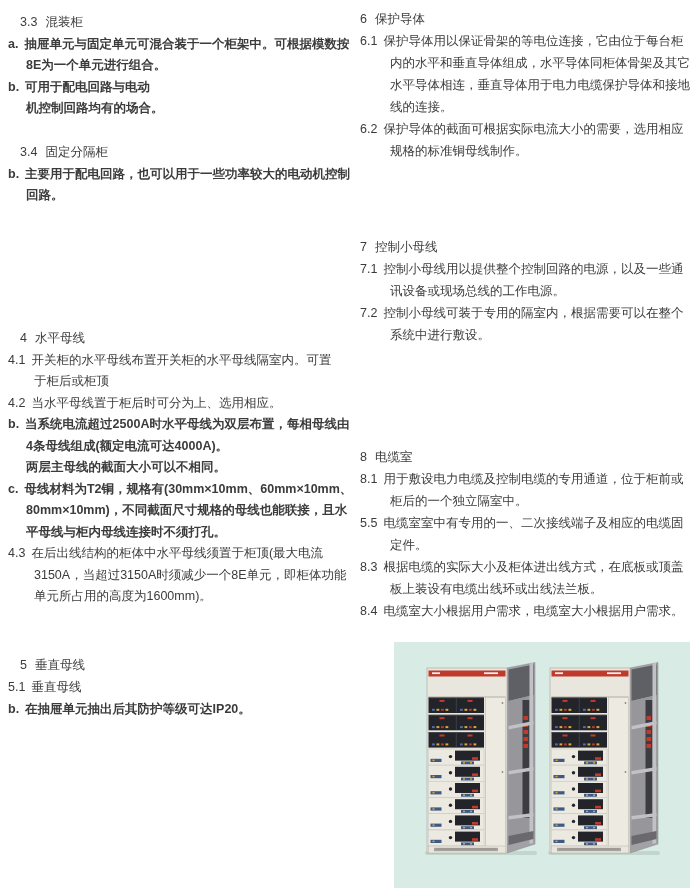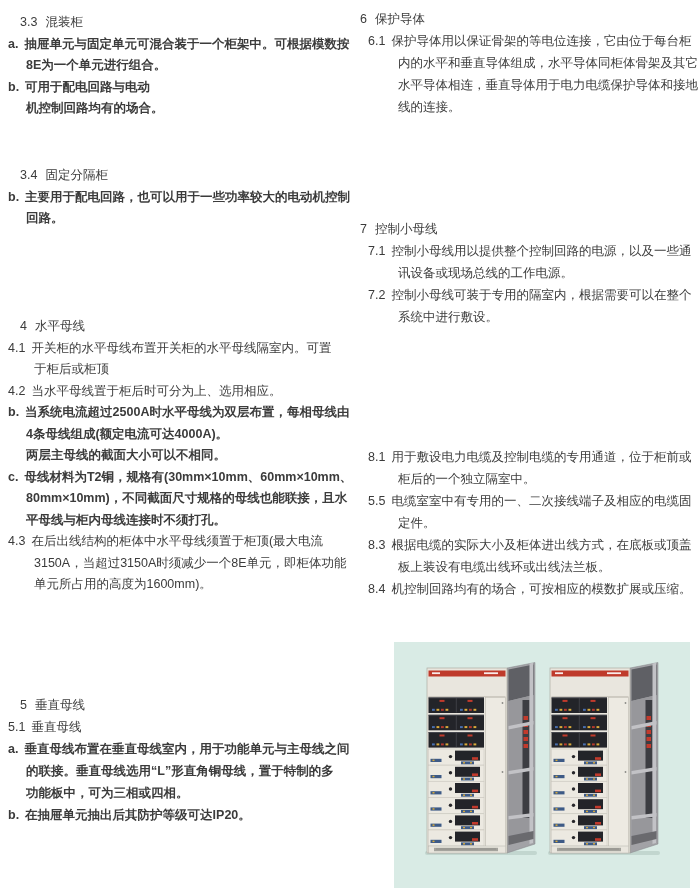--- a/index.html
+++ b/index.html
@@ -23,21 +23,21 @@
   .col-right{left:360px;width:338px;}
   .sec{position:absolute;left:0;right:0;font-size:12.5px;}
   .sec-l{line-height:21.5px;}
   .sec-r{line-height:22px;}
   .hd{font-size:12.5px;font-weight:normal;}
   .hd-l{margin-left:12px;}
   .hd .num{margin-right:8px;margin-top:32px;}
   .it{margin:0;}
   .li-letter{padding-left:18px;text-indent:-18px;font-weight:bold;}
   .li-num{padding-left:26px;text-indent:-26px;}
-  .ri-num{padding-left:30px;text-indent:-30px;margin-left:8px;}
+  .ri-num{padding-left:30px;text-indent:-30px;}
   .lb{margin-right:6px;}
   .tx{white-space:pre-wrap;}
   .photo{position:absolute;left:394px;top:642px;width:296px;height:246px;}
   .photo svg{display:block;width:100%;height:100%;}
 </style>
 </head>
 <body>
 
 <div class="page">
 
@@ -46,89 +46,91 @@
     <div class="sec sec-l" style="top:12px">
       <h3 class="hd hd-l">
         <span class="num">3.3</span><span class="ttl">混装柜</span>
       </h3>
       <p class="it li-letter"><span class="lb">a.</span><span class="tx">抽屉单元与固定单元可混合装于一个柜架中。可根据模数按
 8E为一个单元进行组合。</span></p>
       <p class="it li-letter"><span class="lb">b.</span><span class="tx">可用于配电回路与电动
 机控制回路均有的场合。</span></p>
     </div>
 
-    <div class="sec sec-l" style="top:165px">
+    <div class="sec sec-l" style="top:142px">
       <h3 class="hd hd-l">
         <span class="num">3.4</span><span class="ttl">固定分隔柜</span>
       </h3>
       <p class="it li-letter"><span class="lb">b.</span><span class="tx">主要用于配电回路，也可以用于一些功率较大的电动机控制
 回路。</span></p>
     </div>
 
-    <div class="sec sec-l" style="top:316px">
+    <div class="sec sec-l" style="top:328px">
       <h3 class="hd hd-l">
         <span class="num">4</span><span class="ttl">水平母线</span>
       </h3>
       <p class="it li-num"><span class="lb">4.1</span><span class="tx">开关柜的水平母线布置开关柜的水平母线隔室内。可置
 于柜后或柜顶</span></p>
       <p class="it li-num"><span class="lb">4.2</span><span class="tx">当水平母线置于柜后时可分为上、选用相应。</span></p>
       <p class="it li-letter"><span class="lb">b.</span><span class="tx">当系统电流超过2500A时水平母线为双层布置，每相母线由
 4条母线组成(额定电流可达4000A)。
 两层主母线的截面大小可以不相同。</span></p>
       <p class="it li-letter"><span class="lb">c.</span><span class="tx">母线材料为T2铜，规格有(30mm×10mm、60mm×10mm、
 80mm×10mm)，不同截面尺寸规格的母线也能联接，且水
 平母线与柜内母线连接时不须打孔。</span></p>
       <p class="it li-num"><span class="lb">4.3</span><span class="tx">在后出线结构的柜体中水平母线须置于柜顶(最大电流
 3150A，当超过3150A时须减少一个8E单元，即柜体功能
 单元所占用的高度为1600mm)。</span></p>
     </div>
 
-    <div class="sec sec-l" style="top:694px;line-height:22px">
+    <div class="sec sec-l" style="top:654px;line-height:22px">
       <h3 class="hd hd-l">
         <span class="num">5</span><span class="ttl">垂直母线</span>
       </h3>
       <p class="it li-num"><span class="lb">5.1</span><span class="tx">垂直母线</span></p>
-      <p class="it li-letter"><span class="lb">a.</span><span class="tx">垂直母线布置在垂直母线室内，用于功能单元与主母线之间
-的联接。垂直母线选用“L”形直角铜母线，置于特制的多
-功能板中，可为三相或四相。</span></p>
       <p class="it li-letter"><span class="lb">b.</span><span class="tx">在抽屉单元抽出后其防护等级可达IP20。</span></p>
     </div>
 
   </div>
 
   <div class="col col-right">
 
     <div class="sec sec-r" style="top:8px">
       <h3 class="hd">
         <span class="num">6</span><span class="ttl">保护导体</span>
       </h3>
       <p class="it ri-num"><span class="lb">6.1</span><span class="tx">保护导体用以保证骨架的等电位连接，它由位于每台柜
 内的水平和垂直导体组成，水平导体同柜体骨架及其它
 水平导体相连，垂直导体用于电力电缆保护导体和接地
 线的连接。</span></p>
-    </div>
-
-    <div class="sec sec-r" style="top:218px">
+      <p class="it ri-num"><span class="lb">6.2</span><span class="tx">保护导体的截面可根据实际电流大小的需要，选用相应
+规格的标准铜母线制作。</span></p>
+    </div>
+
+    <div class="sec sec-r" style="top:236px">
       <h3 class="hd">
         <span class="num">7</span><span class="ttl">控制小母线</span>
       </h3>
       <p class="it ri-num"><span class="lb">7.1</span><span class="tx">控制小母线用以提供整个控制回路的电源，以及一些通
 讯设备或现场总线的工作电源。</span></p>
       <p class="it ri-num"><span class="lb">7.2</span><span class="tx">控制小母线可装于专用的隔室内，根据需要可以在整个
 系统中进行敷设。</span></p>
     </div>
 
     <div class="sec sec-r" style="top:446px">
+      <h3 class="hd">
+        <span class="num">8</span><span class="ttl">电缆室</span>
+      </h3>
       <p class="it ri-num"><span class="lb">8.1</span><span class="tx">用于敷设电力电缆及控制电缆的专用通道，位于柜前或
 柜后的一个独立隔室中。</span></p>
       <p class="it ri-num"><span class="lb">5.5</span><span class="tx">电缆室室中有专用的一、二次接线端子及相应的电缆固
 定件。</span></p>
       <p class="it ri-num"><span class="lb">8.3</span><span class="tx">根据电缆的实际大小及柜体进出线方式，在底板或顶盖
 板上装设有电缆出线环或出线法兰板。</span></p>
-      <p class="it ri-num"><span class="lb">8.4</span><span class="tx">机控制回路均有的场合，可按相应的模数扩展或压缩。</span></p>
+      <p class="it ri-num"><span class="lb">8.4</span><span class="tx">电缆室大小根据用户需求，电缆室大小根据用户需求。</span></p>
     </div>
 
   </div>
 
   <div class="photo">
     <svg viewBox="0 0 296 246" xmlns="http://www.w3.org/2000/svg" xmlns:xlink="http://www.w3.org/1999/xlink">
       <defs>
 
         <g id="mod">
           <rect width="55.5" height="15.5" style="fill:var(--panel-black)"></rect>

